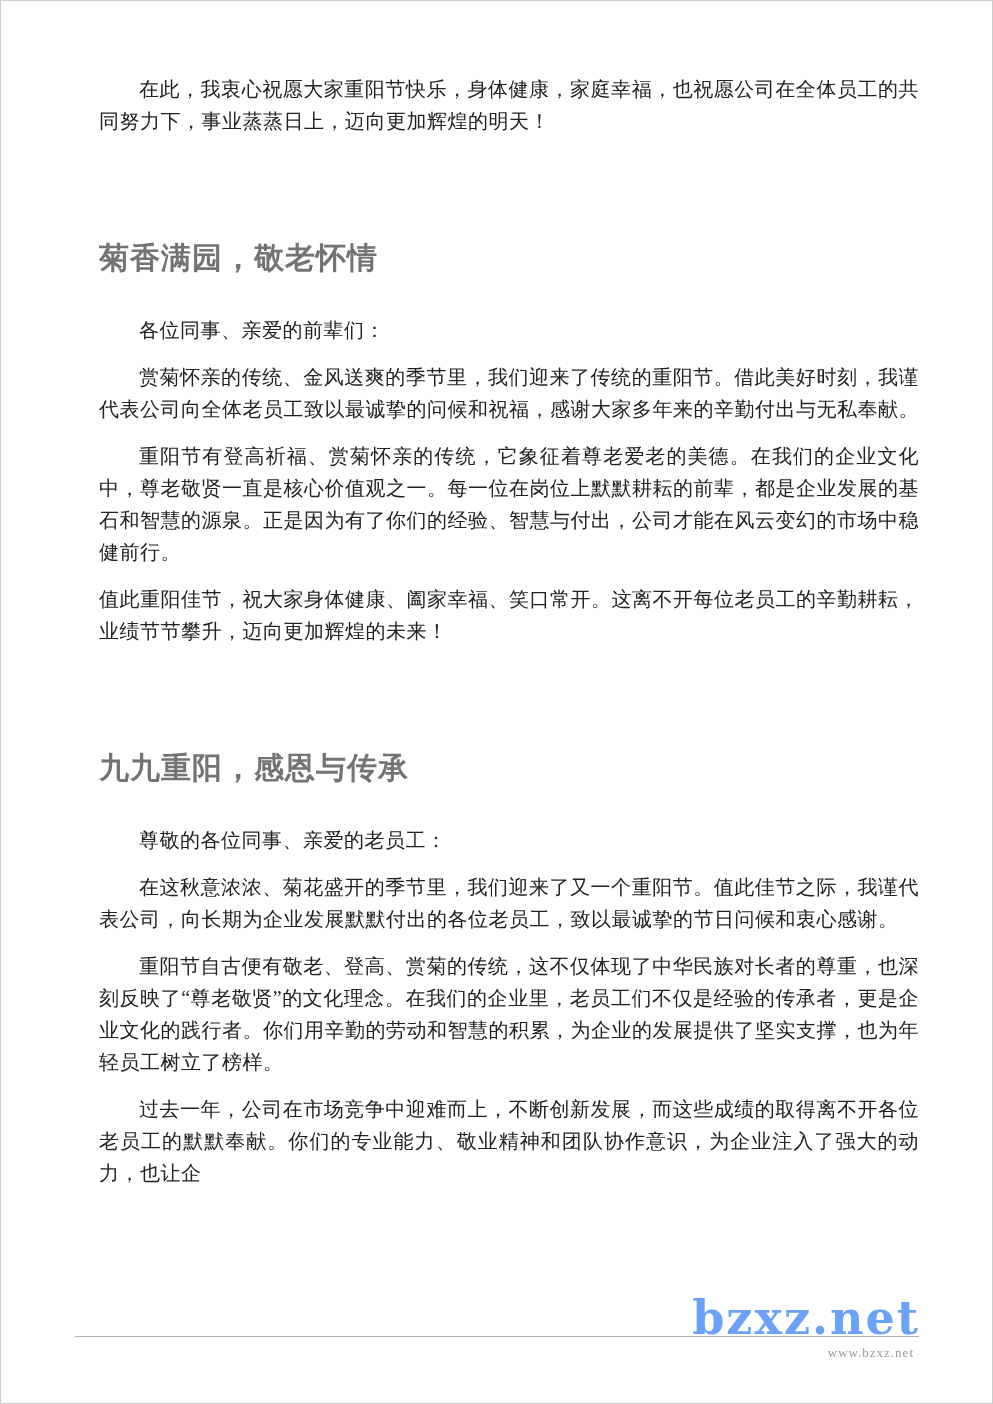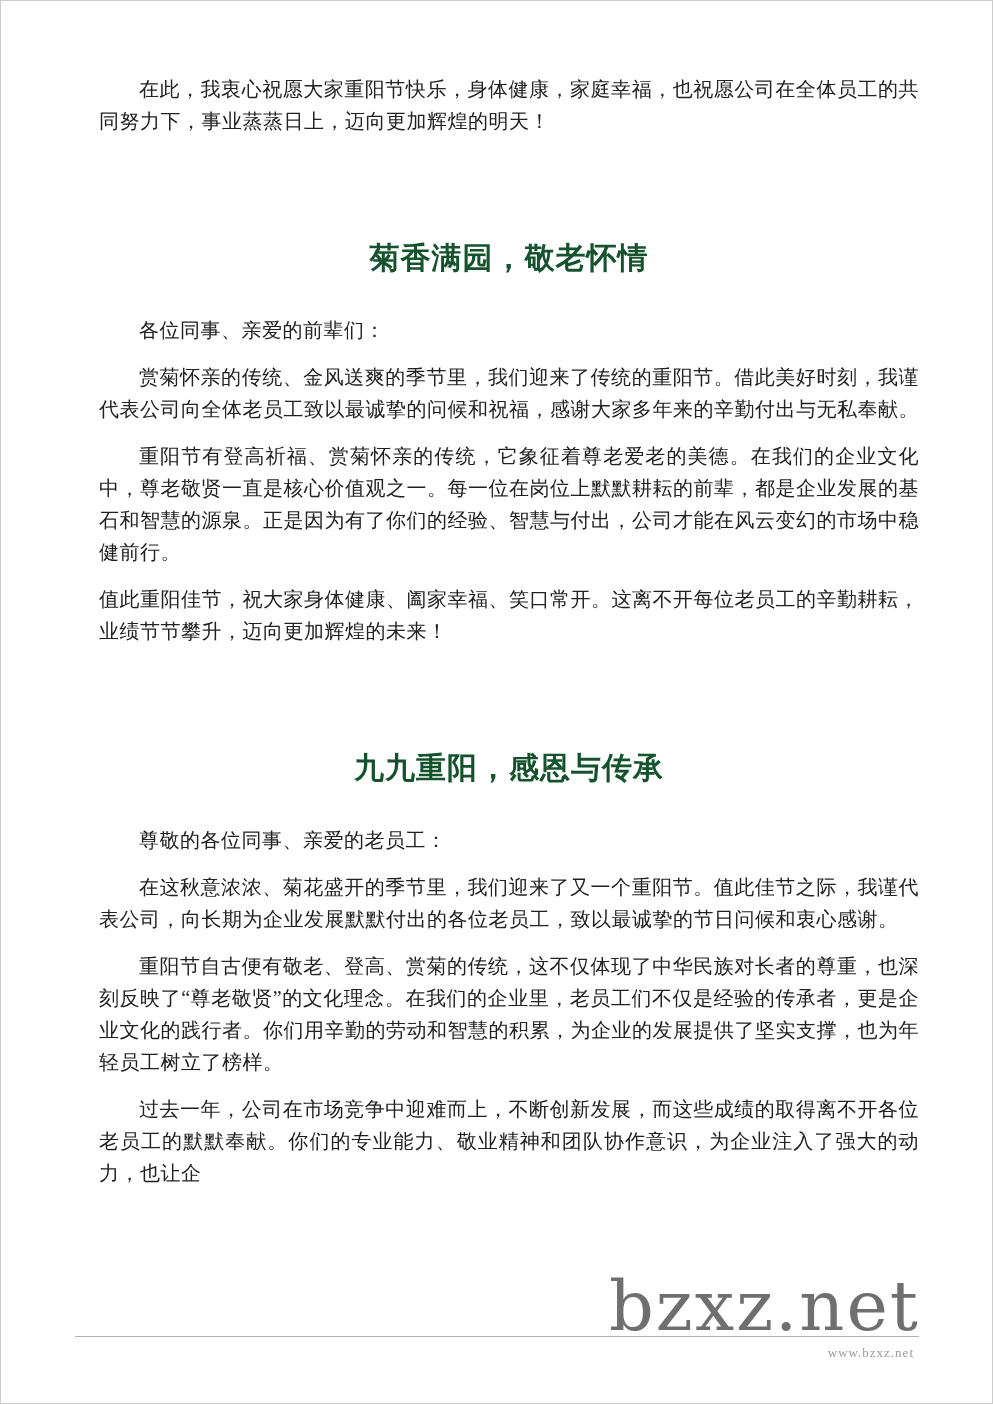--- a/index.html
+++ b/index.html
@@ -33,33 +33,32 @@
       line-height: 32px;
       text-align: justify;
       letter-spacing: 0.5px;
     }
     .para.indent { text-indent: 2em; }
     .title {
       margin: 101px 0 36px 0;
       font-size: 30px;
       line-height: 40px;
       font-weight: 700;
-      text-align: center;
-      color: #14532d;
+      color: #737373;
       letter-spacing: 1px;
     }
     .watermark {
       position: absolute;
       z-index: 0;
       right: 72px;
       bottom: 62px;
-      font-size: 70px;
+      font-size: 46px;
       line-height: 1;
-      font-weight: 400;
-      color: #404040;
+      font-weight: 700;
+      color: #3b82f6;
       opacity: 0.75;
       font-family: "DejaVu Serif", "Liberation Serif", serif;
       letter-spacing: 2px;
       user-select: none;
       pointer-events: none;
     }
     .footer-line {
       position: absolute;
       z-index: 2;
       left: 74px;

